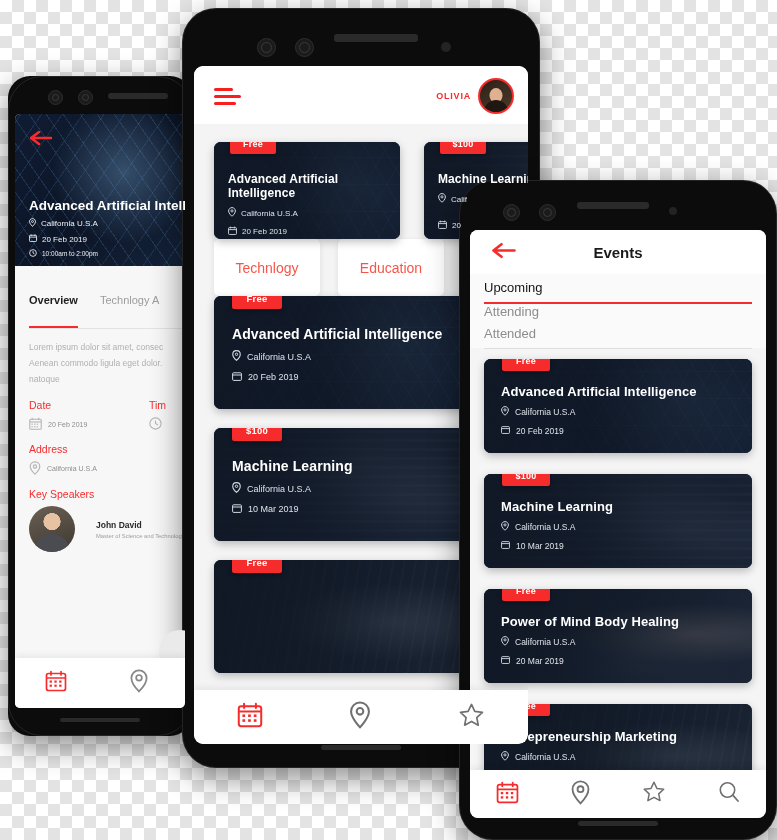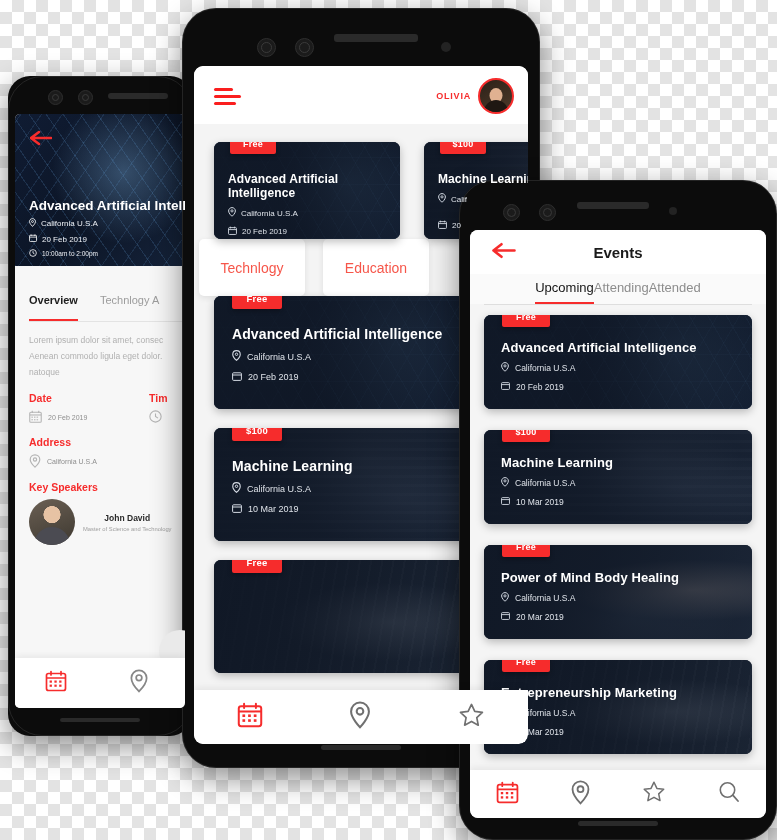--- a/index.html
+++ b/index.html
@@ -73,34 +73,34 @@
   #p-left .screen{left:7px;top:38px;width:170px;height:594px;border-radius:5px;background:#f7f7f7;}
   .l-hero{position:relative;height:152px;}
   .l-hero .back{position:absolute;left:15px;top:16px;z-index:3;}
   .l-hero .htxt{position:absolute;left:14px;bottom:8px;right:4px;z-index:3;color:#fff;}
   .l-hero .htitle{font-size:13.5px;font-weight:bold;white-space:nowrap;}
   .l-hero .hm{display:flex;align-items:center;font-size:8px;margin-top:5px;color:#eef1f6;}
   .l-reg{position:absolute;left:14px;top:136px;width:104px;height:33px;background:#f62c2c;
          border-radius:4px;color:#fff;font-size:12.5px;display:flex;align-items:center;
          justify-content:center;z-index:6;box-shadow:0 3px 7px rgba(246,44,44,.42);}
   .l-tabs{display:flex;margin:28px 0 0 14px;font-size:11px;}
-  .l-tabs .t{color:#9c9c9c;margin-right:22px;padding-bottom:13px;white-space:nowrap;}
+  .l-tabs .t{color:#9c9c9c;margin-right:22px;padding-bottom:20px;white-space:nowrap;}
   .l-tabs .t.on{color:#1d1d1d;font-weight:bold;border-bottom:2.5px solid #f62c2c;}
   .l-rule{height:1px;background:#e3e3e3;margin:0 0 0 14px;}
   .l-body{padding:10px 10px 0 14px;font-size:8.5px;color:#b0b0b0;line-height:1.9;}
-  .l-sec{color:#f62c2c;font-weight:bold;font-size:10.5px;margin:12px 0 6px 14px;}
+  .l-sec{color:#f62c2c;font-weight:normal;font-size:10.5px;margin:12px 0 6px 14px;}
   .l-kv{display:flex;align-items:center;margin-left:14px;font-size:7px;color:#8e8e8e;}
   .l-row{display:flex;}
   .l-spk{display:flex;align-items:center;margin:6px 0 0 14px;}
   .l-spk .av{width:46px;height:46px;border-radius:50%;overflow:hidden;flex:0 0 auto;
              background:radial-gradient(circle at 50% 34%,#e7c3a4 0 22%,transparent 23%),
                         linear-gradient(160deg,#6b6054,#3d3830);position:relative;}
   .l-spk .av::after{content:"";position:absolute;left:50%;top:60%;width:36px;height:26px;
              transform:translateX(-50%);border-radius:18px 18px 0 0;background:#4b4b52;}
-  .l-spk .nm{margin-left:8px;text-align:center;}
+  .l-spk .nm{margin-left:21px;}
   .l-spk .nm b{font-size:8.5px;color:#2a2a2a;display:block;}
   .l-spk .nm s{font-size:5.8px;color:#a0a0a0;text-decoration:none;display:block;margin-top:3px;}
   .l-ghost{position:absolute;right:-16px;top:516px;width:42px;height:42px;border-radius:50%;
            background:#eaeaea;z-index:2;}
   #p-left .botnav{height:50px;justify-content:flex-start;padding-left:30px;gap:62px;}
 
   
   #p-mid{left:182px;top:8px;width:358px;height:760px;}
   #p-mid .screen{left:12px;top:58px;width:334px;height:678px;border-radius:9px;background:#f4f4f4;}
   .m-top{height:58px;background:#fff;position:relative;border-radius:9px 9px 0 0;}
@@ -110,35 +110,35 @@
   .m-user .un{color:#f62c2c;font-size:9px;font-weight:bold;letter-spacing:.8px;margin-right:7px;}
   .m-ava{width:32px;height:32px;border-radius:50%;border:2px solid #f62c2c;overflow:hidden;position:relative;
          background:linear-gradient(150deg,#2c2118,#4d3a2a);}
   .m-ava::before{content:"";position:absolute;left:50%;top:24%;width:13px;height:15px;
          transform:translateX(-50%);border-radius:50%;background:#e0b191;}
   .m-ava::after{content:"";position:absolute;left:50%;top:62%;width:24px;height:17px;
          transform:translateX(-50%);border-radius:12px 12px 0 0;background:#1f1712;}
   .m-hrow{position:relative;padding:18px 0 0 20px;display:flex;gap:24px;}
   .m-hcard{width:186px;height:97px;flex:0 0 auto;}
   .m-sec{font-size:16px;color:#1e1e1e;margin:14px 0 8px 20px;}
-  .m-topics{display:flex;gap:18px;padding-left:5px;}
+  .m-topics{display:flex;gap:18px;padding-left:20px;}
   .m-topic{width:106px;height:57px;background:#fff;border-radius:5px;display:flex;
            align-items:center;justify-content:center;color:#f6564a;font-size:14px;
            box-shadow:0 2px 6px rgba(0,0,0,.09);}
   .m-week{padding-left:20px;}
   .m-wcard{width:252px;height:113px;margin-bottom:19px;}
   #p-mid .botnav{height:54px;border-radius:0 0 9px 9px;}
 
   
   #p-right{left:459px;top:180px;width:318px;height:660px;}
   #p-right .screen{left:11px;top:50px;width:296px;height:588px;border-radius:8px;background:#f5f5f5;}
   .r-top{height:44px;background:#fff;display:flex;align-items:center;position:relative;}
   .r-top .back{position:absolute;left:22px;top:12px;}
   .r-title{width:100%;text-align:center;font-size:15px;font-weight:bold;color:#1b1b1b;}
-  .r-tabs{display:flex;background:#fafafa;padding:6px 14px 0 14px;justify-content:center;}
+  .r-tabs{display:flex;background:#fafafa;padding:6px 14px 0 14px;justify-content:flex-start;flex-direction:column;}
   .r-tabs .t{font-size:13px;color:#8d8d8d;padding-bottom:7px;}
   .r-tabs .t.on{color:#151515;border-bottom:2.5px solid #f62c2c;}
   .r-rule{height:1px;background:#dedede;margin:0 14px;}
   .r-list{padding:10px 14px 0 14px;}
   .r-card{height:94px;margin-bottom:21px;}
   #p-right .botnav{height:48px;border-radius:0 0 8px 8px;}
 </style>
 </head>
 <body>
 

